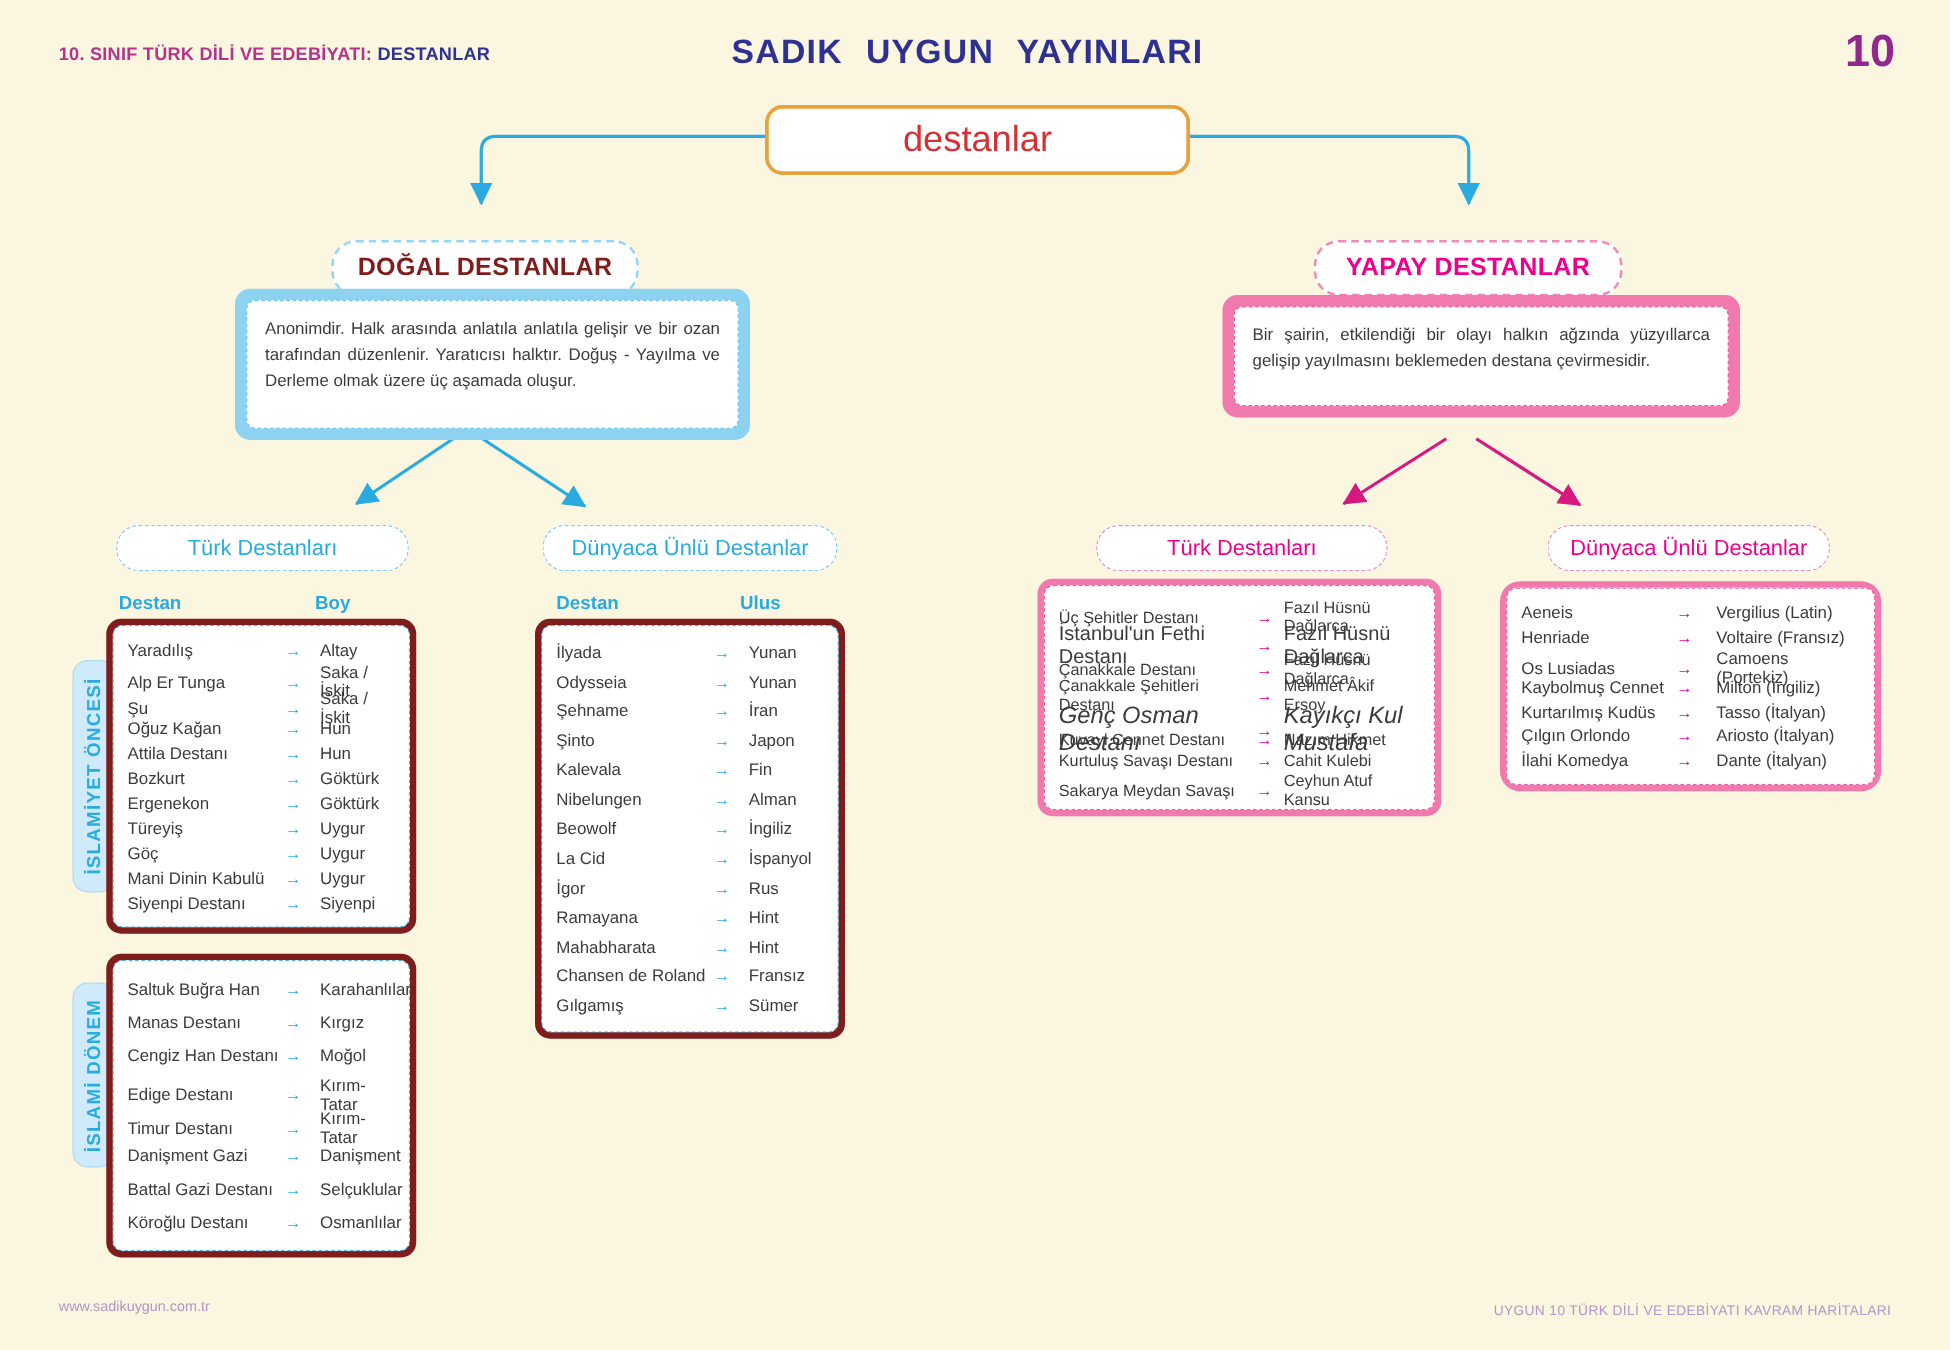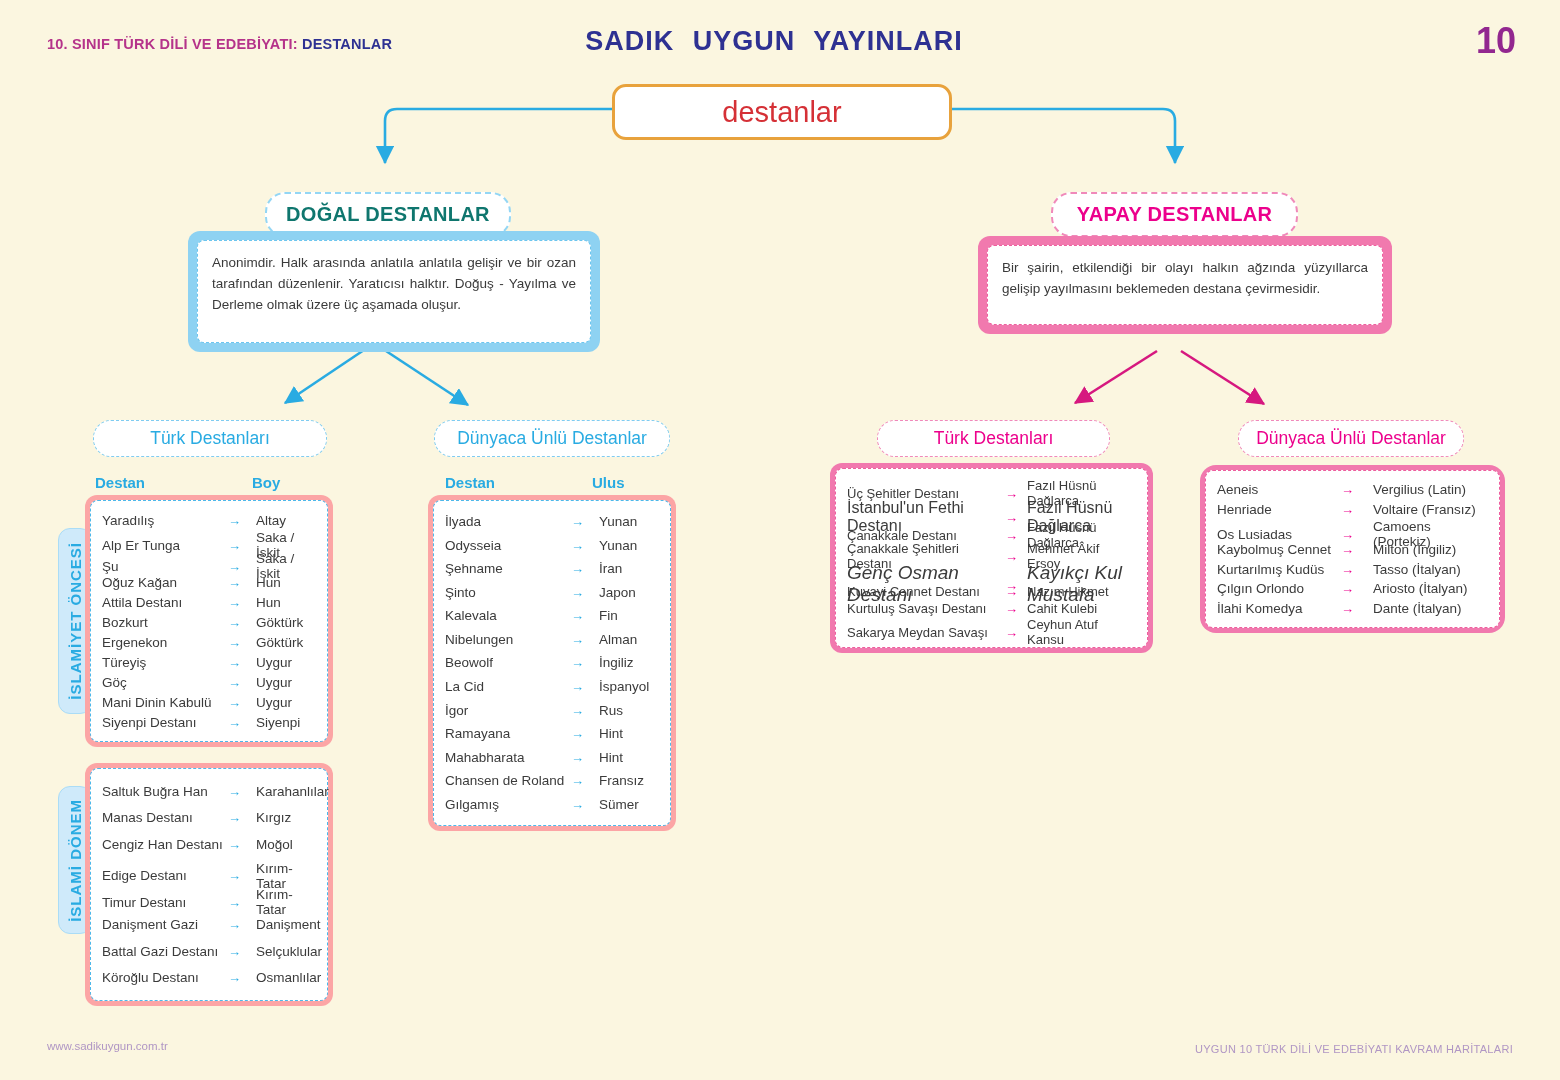--- a/index.html
+++ b/index.html
@@ -20,21 +20,21 @@
   
   .root-node{position:absolute;left:612px;top:84px;width:334px;height:50px;background:#fff;
     border:3px solid #e8a23c;border-radius:14px;display:flex;align-items:center;justify-content:center;
     font-size:29px;color:#d53036;font-weight:500;}
 
   
   .connectors{position:absolute;left:0;top:0;pointer-events:none;}
 
   
   .title-box{position:absolute;height:41px;background:#fff;border-radius:20px;display:flex;align-items:center;justify-content:center;font-weight:bold;font-size:20px;letter-spacing:.3px;}
-  .title-box.t-blue{border:2px dashed #93d6f5;color:#0f766e;}
+  .title-box.t-blue{border:2px dashed #93d6f5;color:#7f1d1d;}
   .title-box.t-pink{border:2px dashed #f089ba;color:#ec008c;}
 
   
   .desc{position:absolute;border-radius:12px;padding:9px;}
   .desc.t-blue{background:#8ed2f2;}
   .desc.t-pink{background:#f179ae;}
   .desc-inner{background:#fff;border-radius:7px;height:100%;box-sizing:border-box;
     padding:12px 14px;font-size:13.5px;line-height:1.55;color:#3b3b3b;text-align:justify;}
   .desc.t-blue .desc-inner{border:1.5px dashed #6cc5ee;}
   .desc.t-pink .desc-inner{border:1.5px dashed #ee5f9f;}
@@ -42,21 +42,21 @@
   
   .pill{position:absolute;height:35px;background:#fff;border-radius:18px;display:flex;align-items:center;justify-content:center;font-weight:normal;font-size:17.5px;}
   .pill.t-blue{border:1.5px dashed #7fccf1;color:#29abe2;}
   .pill.t-pink{border:1.5px dashed #f089ba;color:#ec008c;}
 
   
   .colhdr{position:absolute;font-size:15px;font-weight:bold;color:#29abe2;}
 
   
   .dtable{position:absolute;border-radius:12px;padding:5px;box-sizing:border-box;}
-  .dtable.t-blue{background:#fca5a5;}
+  .dtable.t-blue{background:#7f1d1d;}
   .dtable.t-pink{background:#f179ae;}
   .dtable .tbl-inner{background:#fff;border-radius:8px;height:100%;box-sizing:border-box;padding:9px 11px;display:flex;flex-direction:column;justify-content:space-around;}
   .dtable.t-blue .tbl-inner{border:1.5px dashed #4db8ea;}
   .dtable.t-pink .tbl-inner{border:1.5px dashed #ee5f9f;}
   .row{display:grid;align-items:center;font-size:13.5px;color:#3b3b3b;height:21px;}
   .g-a{grid-template-columns:126px 28px 1fr;}      
   .g-b{grid-template-columns:158px 22px 1fr;}      
   .g-c{grid-template-columns:124px 32px 1fr;}      
   .arr::before{content:"\2192";font-weight:bold;font-size:13px;}
   .t-blue .arr::before{color:#29abe2;}

